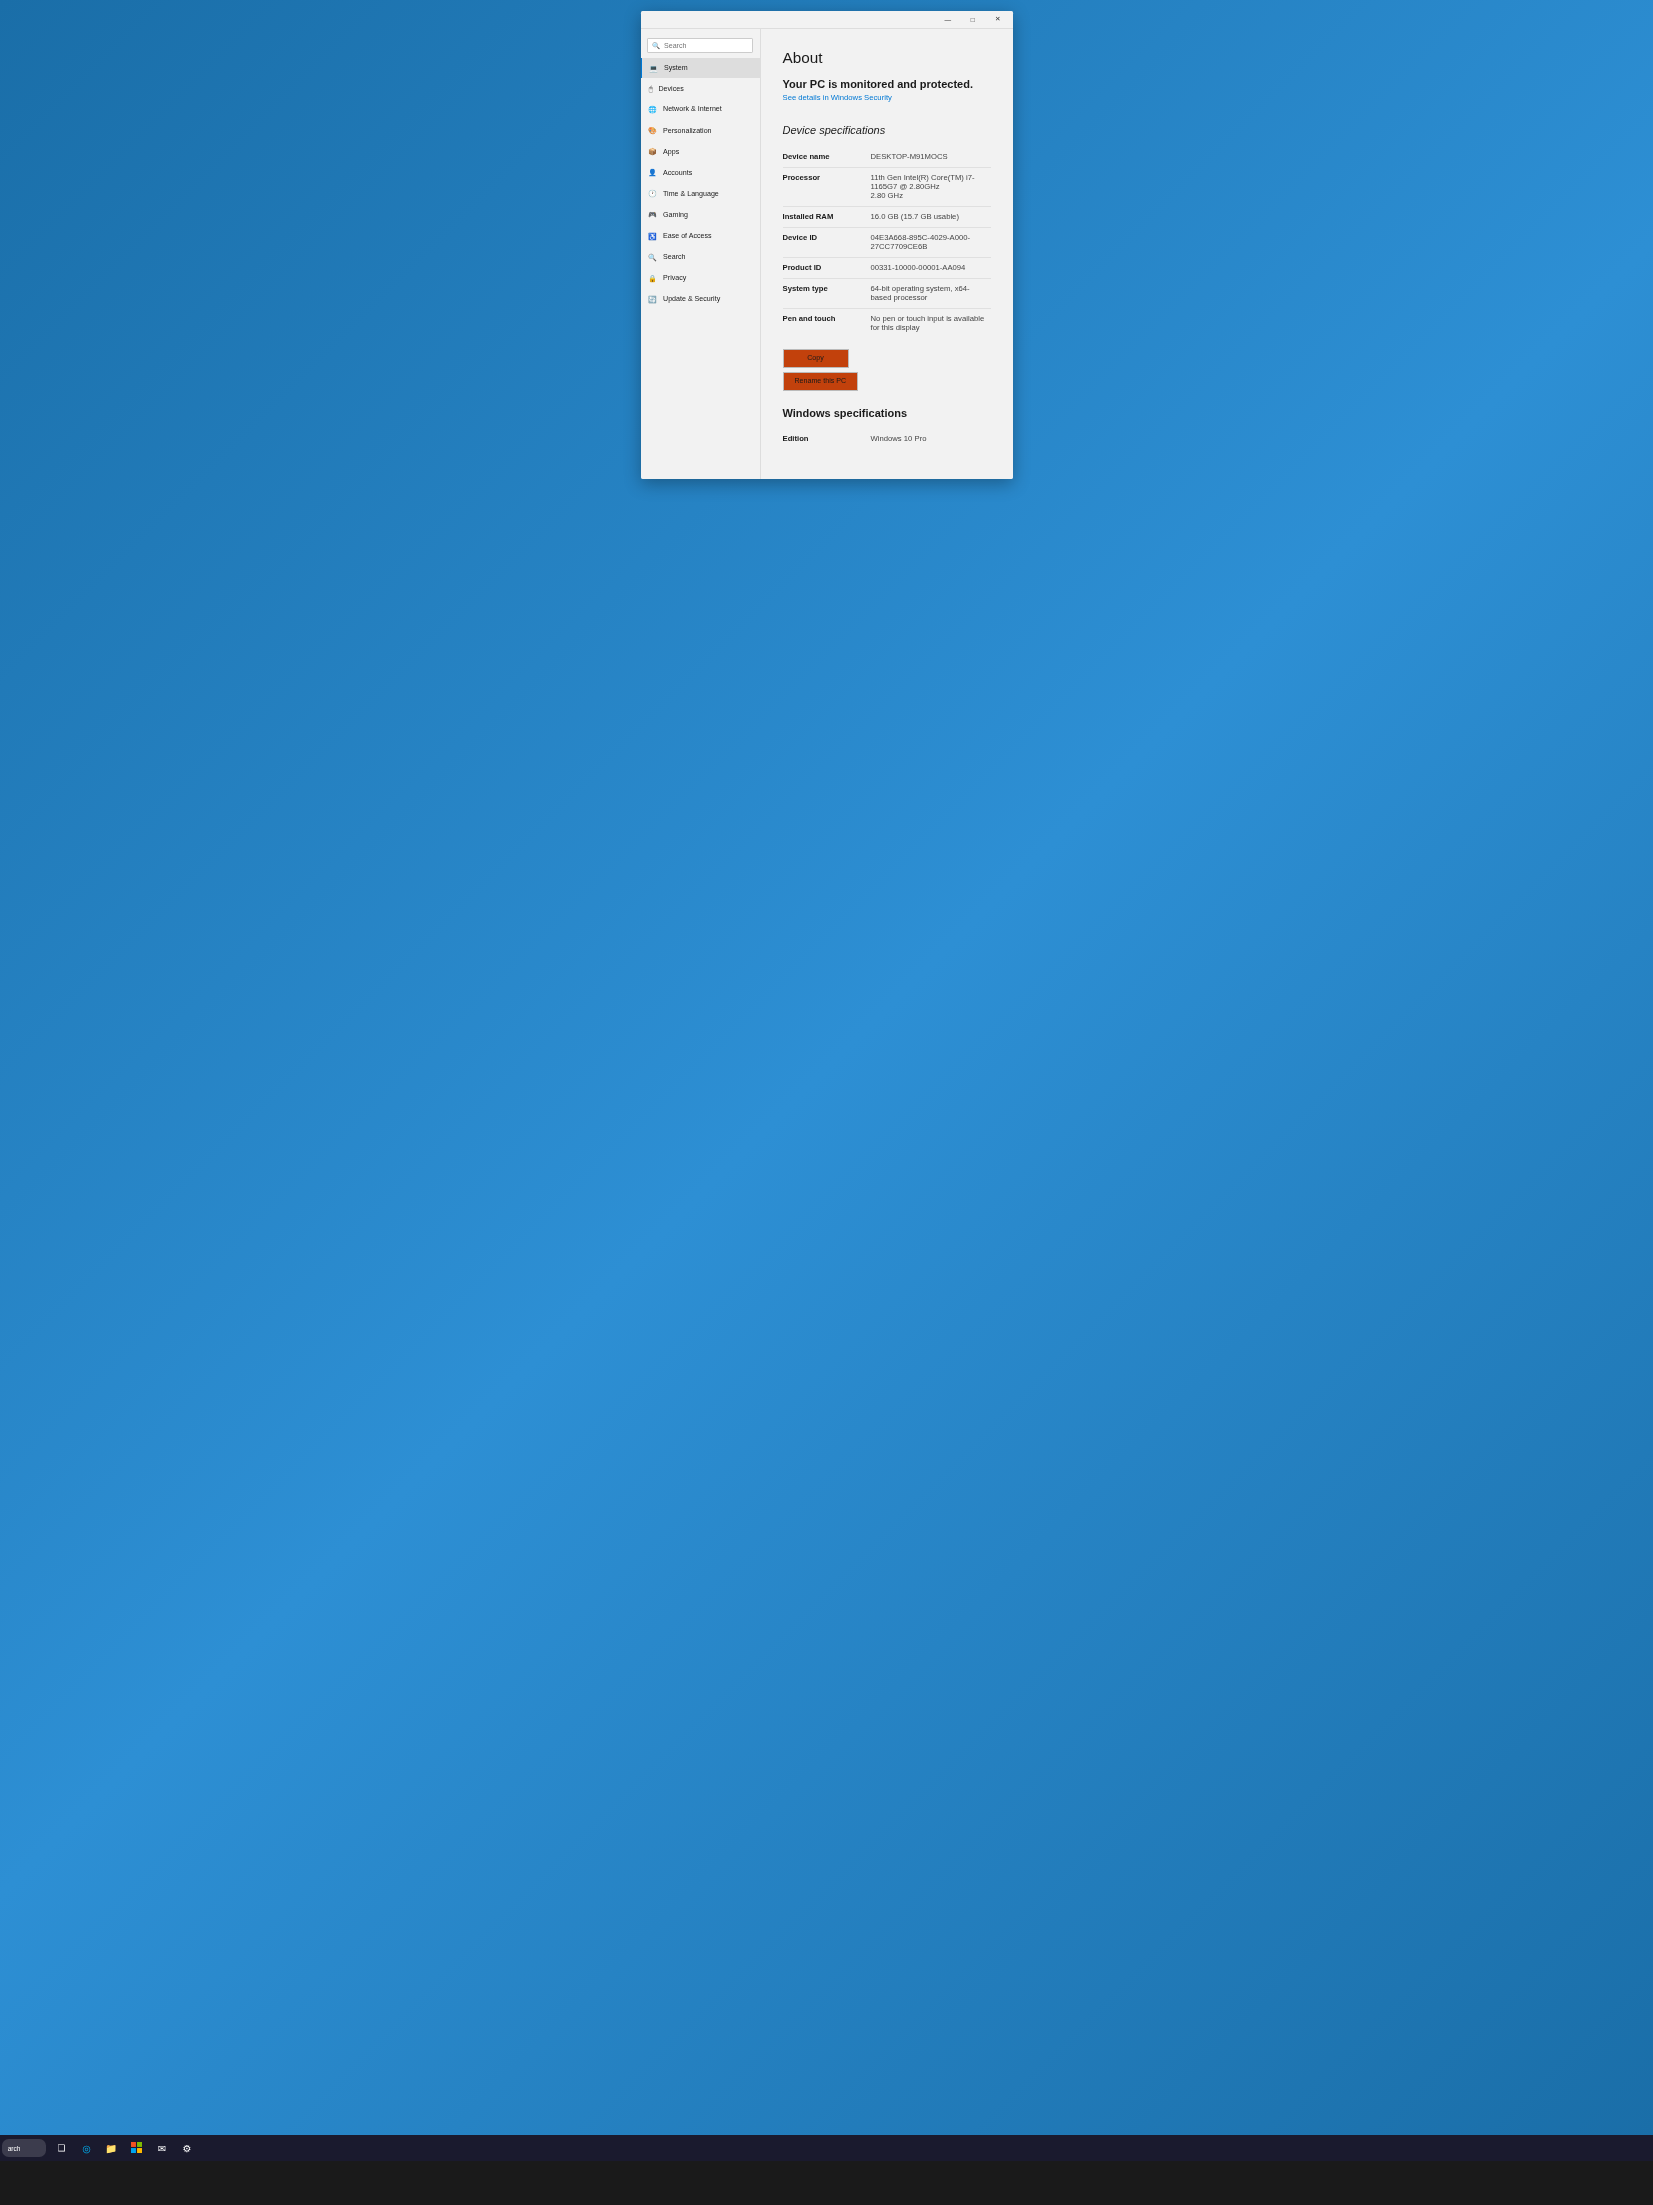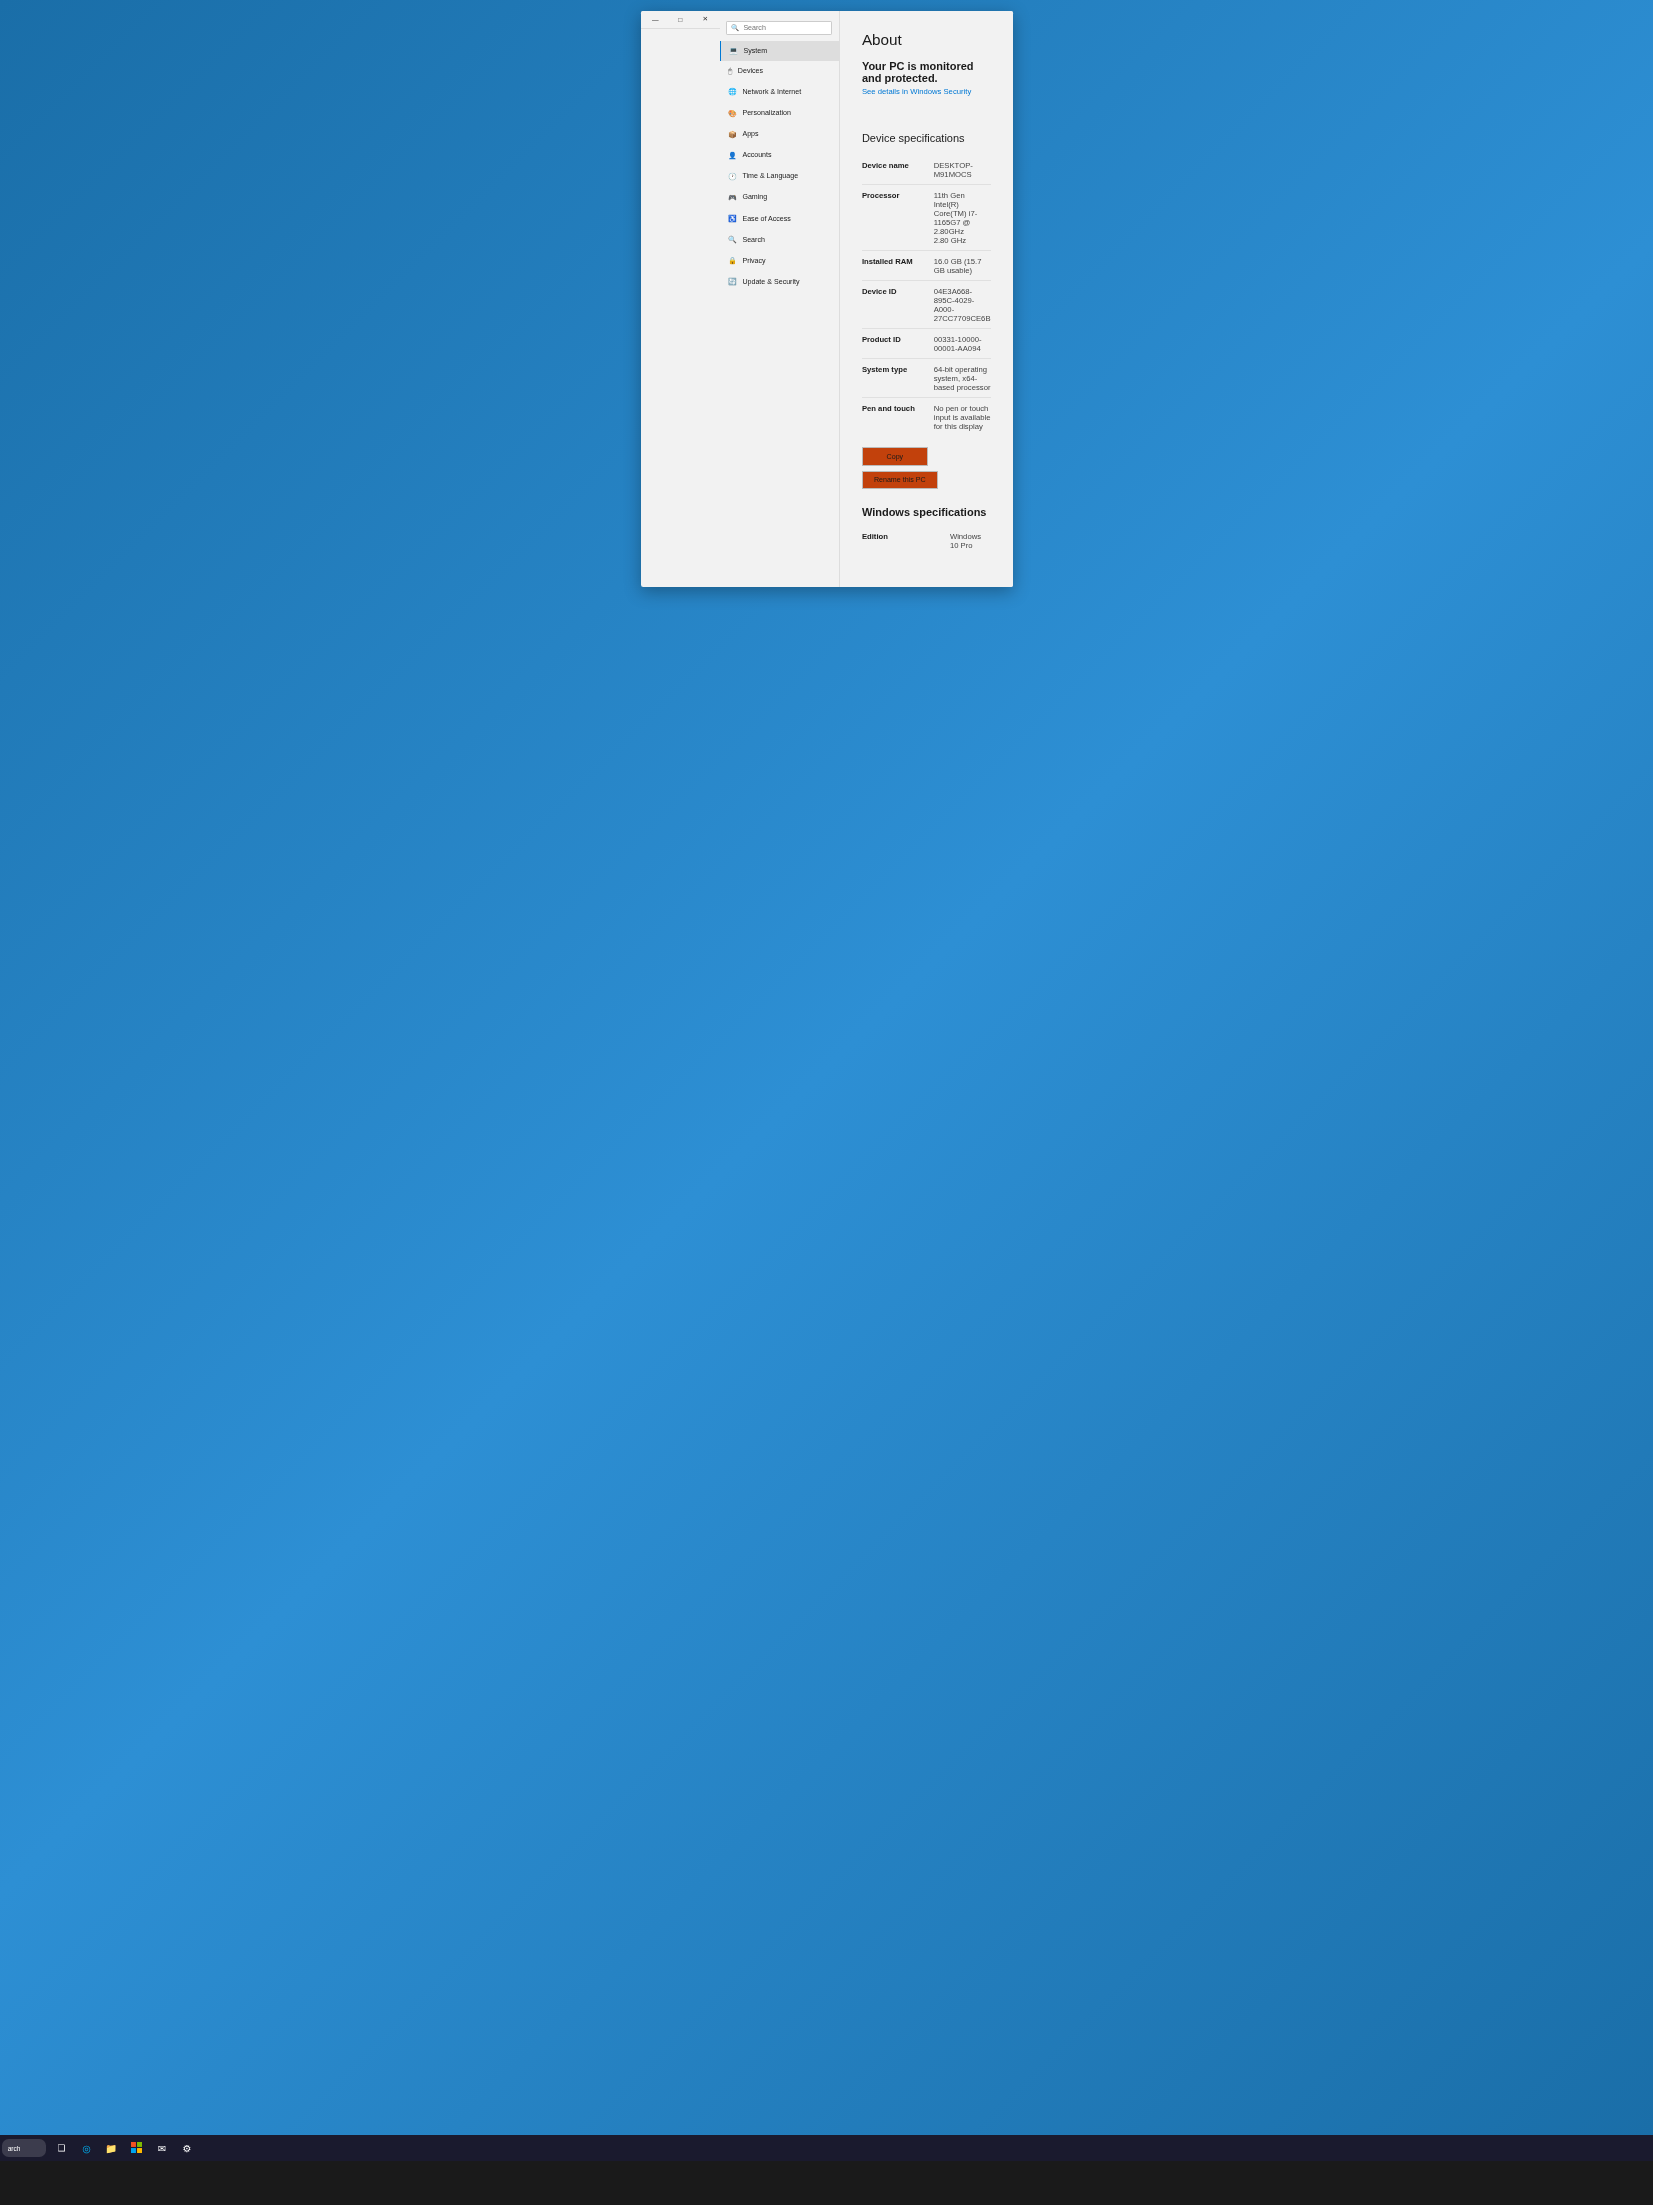--- a/index.html
+++ b/index.html
@@ -27,21 +27,21 @@
       justify-content: center;
       padding-top: 11px;
     }
 
     .settings-window {
       width: 372px;
       background: #f2f2f2;
       border-radius: 2.2px;
       box-shadow: 0 4.4px 17.5px rgba(0,0,0,0.3);
       display: flex;
-      flex-direction: row;
+      flex-direction: column;
       overflow: hidden;
     }
 
     .title-bar {
       background: #f2f2f2;
       height: 17.5px;
       display: flex;
       align-items: center;
       justify-content: flex-end;
       padding: 0 2.2px;
@@ -133,21 +133,22 @@
       cursor: pointer;
       display: inline-block;
       margin-bottom: 16.4px;
     }
 
     .section-title {
       font-size: 11px;
       font-weight: 400;
       color: #1a1a1a;
       margin-bottom: 11px;
-      margin-top: 20px;
+      margin-top: 6px;
+      font-style: italic;
     }
 
     .spec-table {
       width: 100%;
       border-collapse: collapse;
       margin-bottom: 11px;
     }
 
     .spec-table tr {
       border-top: 0.5px solid #e0e0e0;

